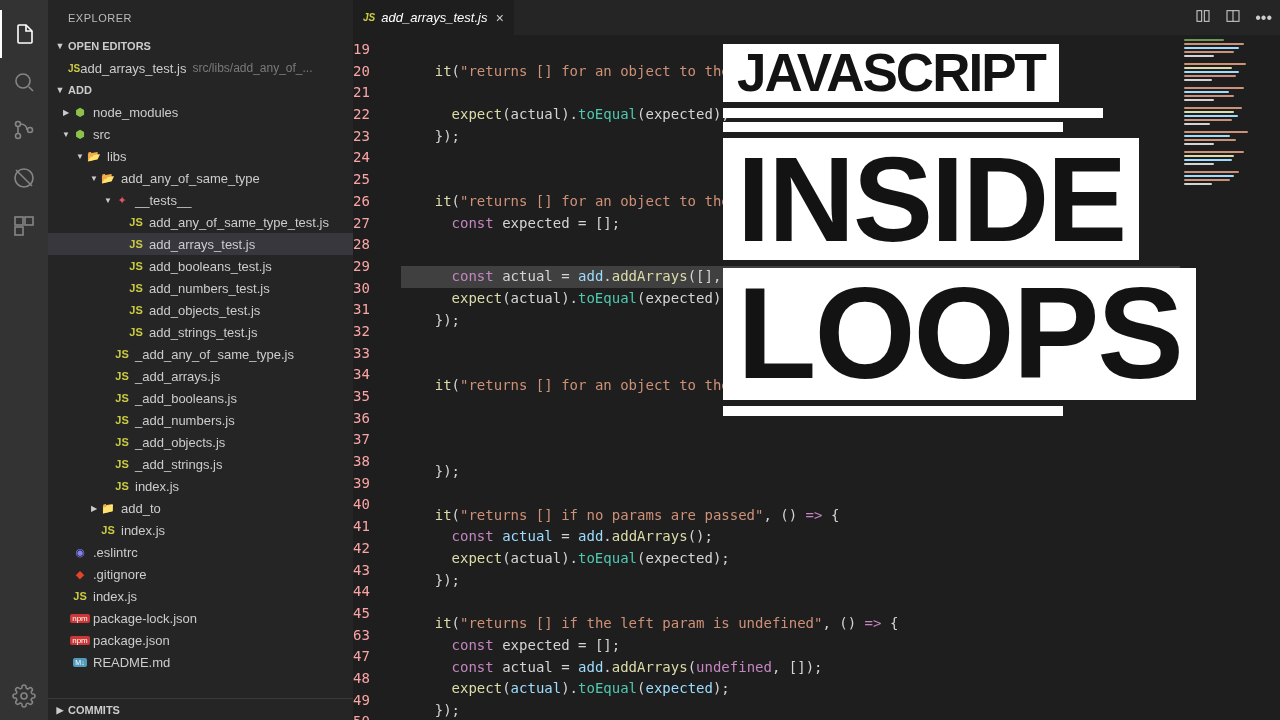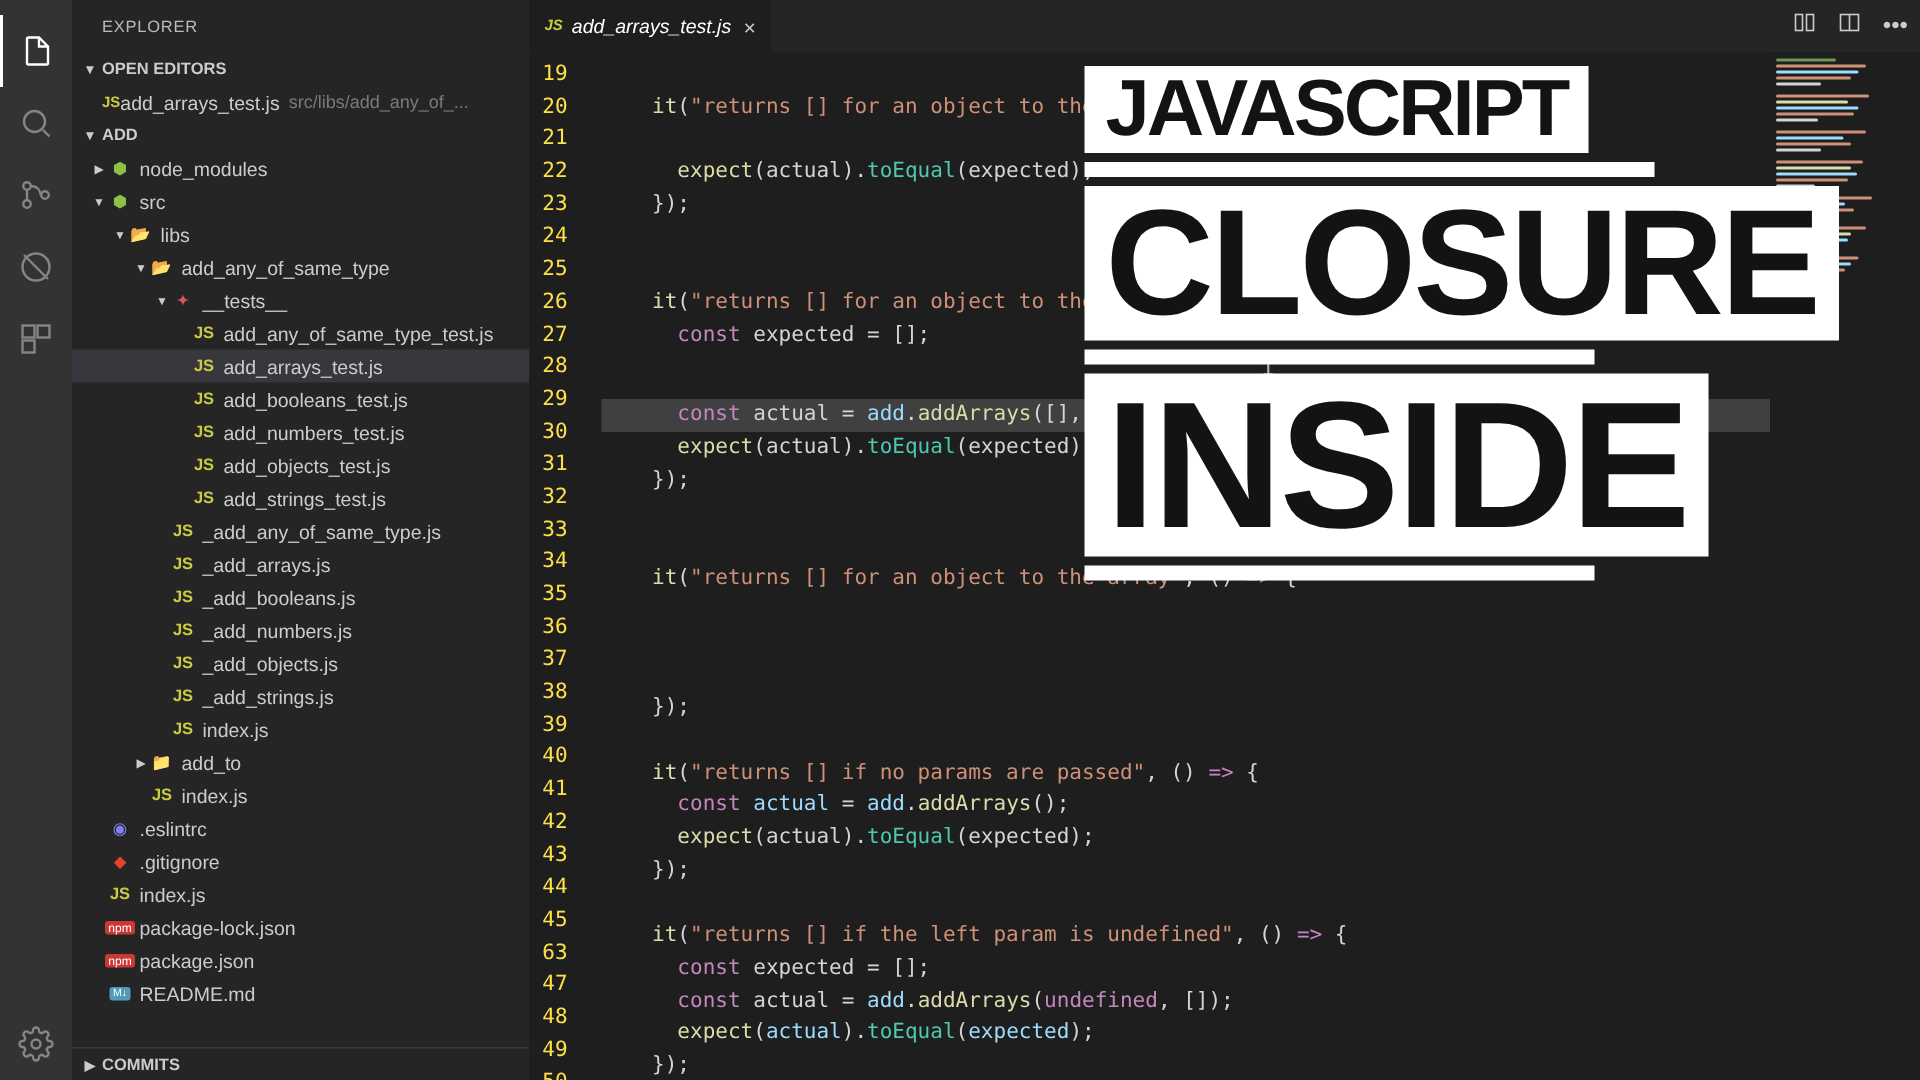--- a/index.html
+++ b/index.html
@@ -38,21 +38,21 @@
 .commits-header { background: #252526; border-top: 1px solid #3a3a3a; }
 
 .main { flex: 1; display: flex; flex-direction: column; background: #1e1e1e; position: relative; }
 .tabs { height: 35px; background: #252526; display: flex; }
 .tab { height: 35px; background: #1e1e1e; display: flex; align-items: center; padding: 0 10px; font-size: 13px; color: #fff; border-right: 1px solid #252526; cursor: pointer; font-style: italic; }
 .tab .ic { margin-right: 6px; }
 .tab-close { margin-left: 8px; color: #ccc; font-size: 14px; cursor: pointer; }
 .tab-actions { margin-left: auto; display: flex; align-items: center; padding-right: 8px; gap: 14px; color: #ccc; }
 .tab-actions span { cursor: pointer; }
 .editor { flex: 1; display: flex; font-family: Menlo, Consolas, monospace; font-size: 14px; line-height: 1.55; overflow: hidden; }
-.gutter { width: 48px; text-align: center; color: #fde047; padding-right: 14px; padding-top: 4px; user-select: none; }
+.gutter { width: 48px; text-align: left; color: #fca5a5; padding-right: 14px; padding-top: 4px; user-select: none; }
 .code { flex: 1; padding-top: 4px; white-space: pre; color: #d4d4d4; position: relative; }
 .code-line { height: 21.7px; }
 .code-line.hl { background: #404040; margin-top: 32px; }
 .s-k { color: #c586c0; } 
 .s-f { color: #dcdcaa; } 
 .s-s { color: #ce9178; } 
 .s-v { color: #9cdcfe; } 
 .s-c { color: #4ec9b0; }
 .cursor-caret { position: absolute; color: #aeafad; font-size: 15px; }
 
@@ -368,18 +368,18 @@
         <div class="ml" style="width: 55px; background: rgb(206, 145, 120);"></div>
         <div class="ml" style="width: 50px; background: rgb(156, 220, 254);"></div>
         <div class="ml" style="width: 46px; background: rgb(206, 145, 120);"></div>
         <div class="ml" style="width: 28px; background: rgb(212, 212, 212);"></div>
       </div>
   </div>
 
   <div class="overlay">
     <div class="overlay-block ob1">JAVASCRIPT</div>
     <div class="overlay-bar" style="width:380px"></div>
-    <div class="overlay-block ob2">CLOSURE</div>
     <div class="overlay-bar" style="width:340px"></div>
     <div class="overlay-block ob3">INSIDE</div>
+    <div class="overlay-block ob4">LOOPS</div>
     <div class="overlay-bar" style="width:340px"></div>
   </div>
 </div>
 
 </body></html>

